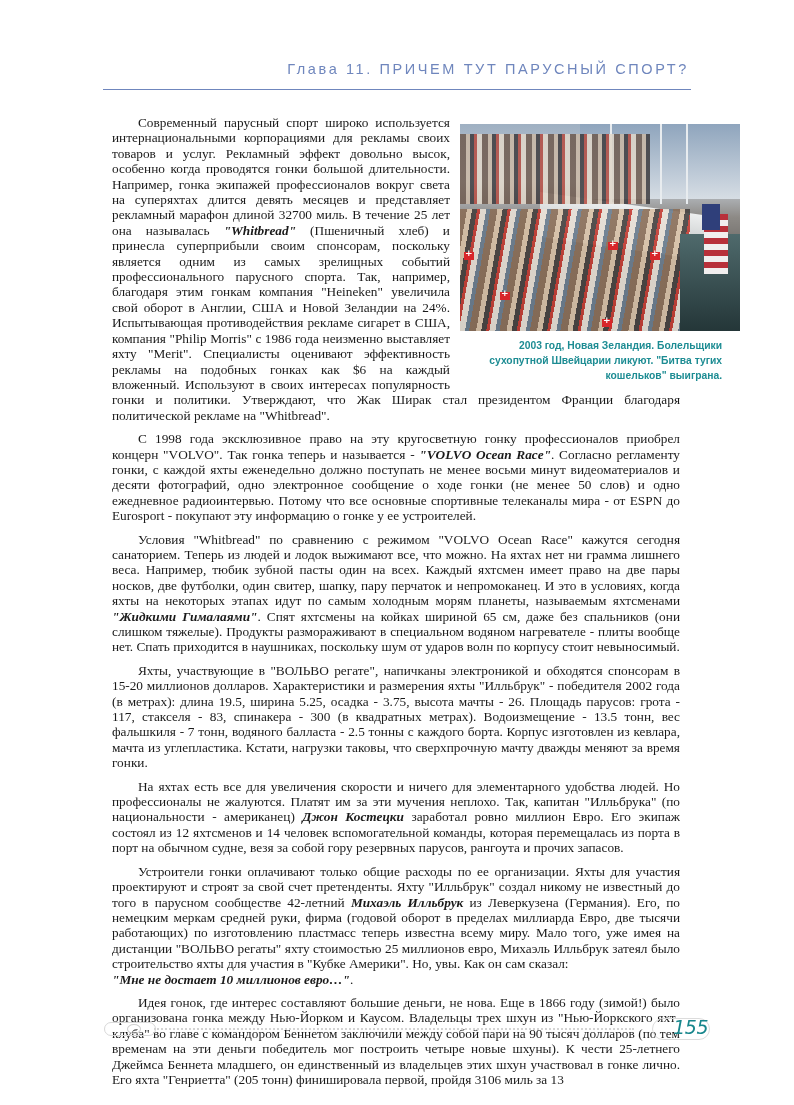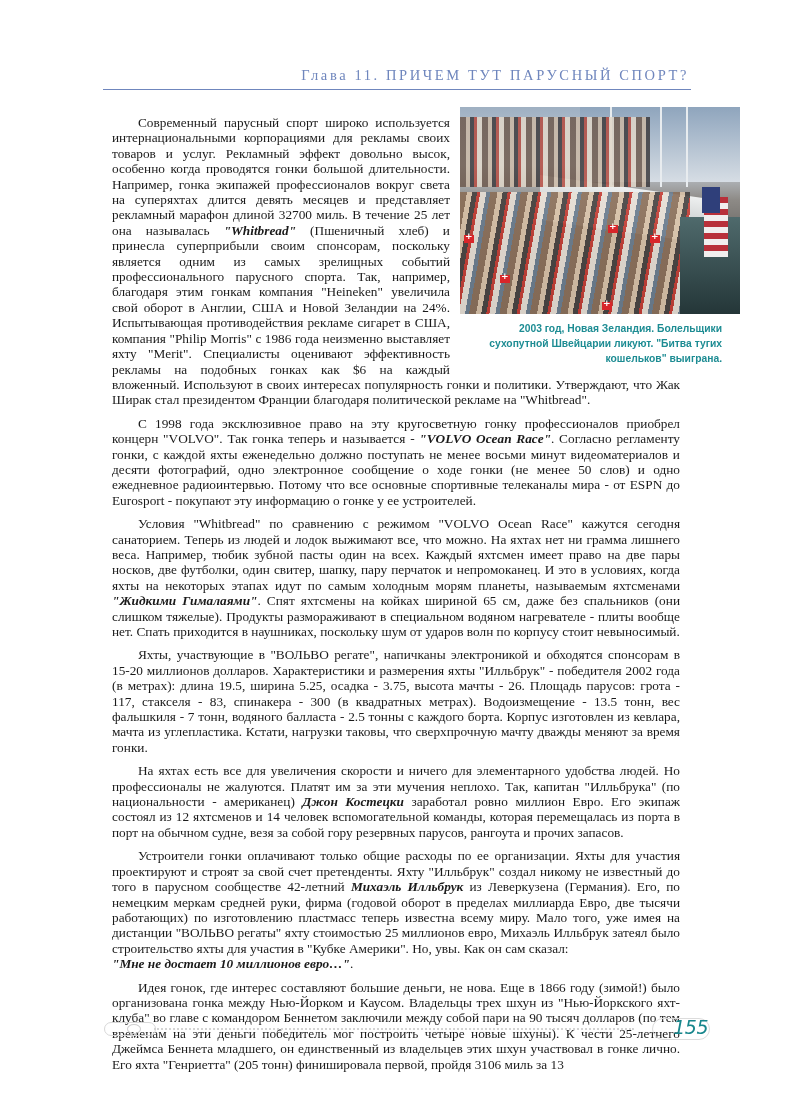--- a/index.html
+++ b/index.html
@@ -1,30 +1,30 @@
 <!DOCTYPE html>
 <html><head>
 <meta charset="utf-8">
 <style>
   html, body { margin: 0; padding: 0; background: #ffffff; }
   body { width: 794px; height: 1105px; position: relative; overflow: hidden;
          font-family: "Liberation Serif", "DejaVu Serif", serif; color: #1a1a1a; }
 
   .running-head { position: absolute; left: 103px; width: 588px; top: 62px; height: 27px;
                   border-bottom: 1.5px solid #6f86bd; }
-  .running-head span { position: absolute; right: 2px; bottom: 5px;
-                       font-family: Liberation Serif, serif; font-size: 14.5px; letter-spacing: 2.6px;
+  .running-head span { position: absolute; right: 2px; bottom: 12px;
+                       font-family: Liberation Sans, sans-serif; font-size: 14.5px; letter-spacing: 2.6px;
                        color: #6f86bd; white-space: nowrap; }
 
   .body-text { position: absolute; left: 104px; top: 107px; width: 584px;
                font-size: 13.3px; line-height: 15.4px; text-align: justify; hyphens: auto; }
   .body-text p { margin: 8px; text-indent: 26px; }
   .body-text b { font-style: italic; font-weight: bold; }
 
-  .figure { float: right; width: 280px; margin: 0 -52px 4px 10px; }
+  .figure { float: right; width: 280px; margin: 17px -52px 4px 10px; }
   .photo { width: 280px; height: 207px; position: relative; overflow: hidden;
            background: linear-gradient(180deg, #9fb0c2 0%, #c7d0da 28%, #8d8a86 45%, #5b5754 70%, #3d4347 100%); }
   .photo .sky { position: absolute; left: 120px; top: 0; width: 160px; height: 75px;
                 background: linear-gradient(180deg, #8fa5bd 0%, #d6dde4 100%); }
   .photo .mast { position: absolute; top: 0; width: 2px; height: 80px; background: #e8ecef; }
   .photo .hull { position: absolute; left: 80px; top: 80px; width: 170px; height: 45px;
                  background: linear-gradient(180deg, #eef0f0, #b8bcbd); transform: skewY(8deg); }
   .photo .crowd-upper { position: absolute; left: 0; top: 10px; width: 190px; height: 70px;
                         background: repeating-linear-gradient(90deg, #6e5a4e 0 6px, #c9b7a4 6px 10px, #3c3a3d 10px 14px, #b44a3f 14px 17px, #e0d6c8 17px 22px); opacity: 0.85; }
   .photo .crowd-lower { position: absolute; left: 0; top: 85px; width: 230px; height: 122px;

